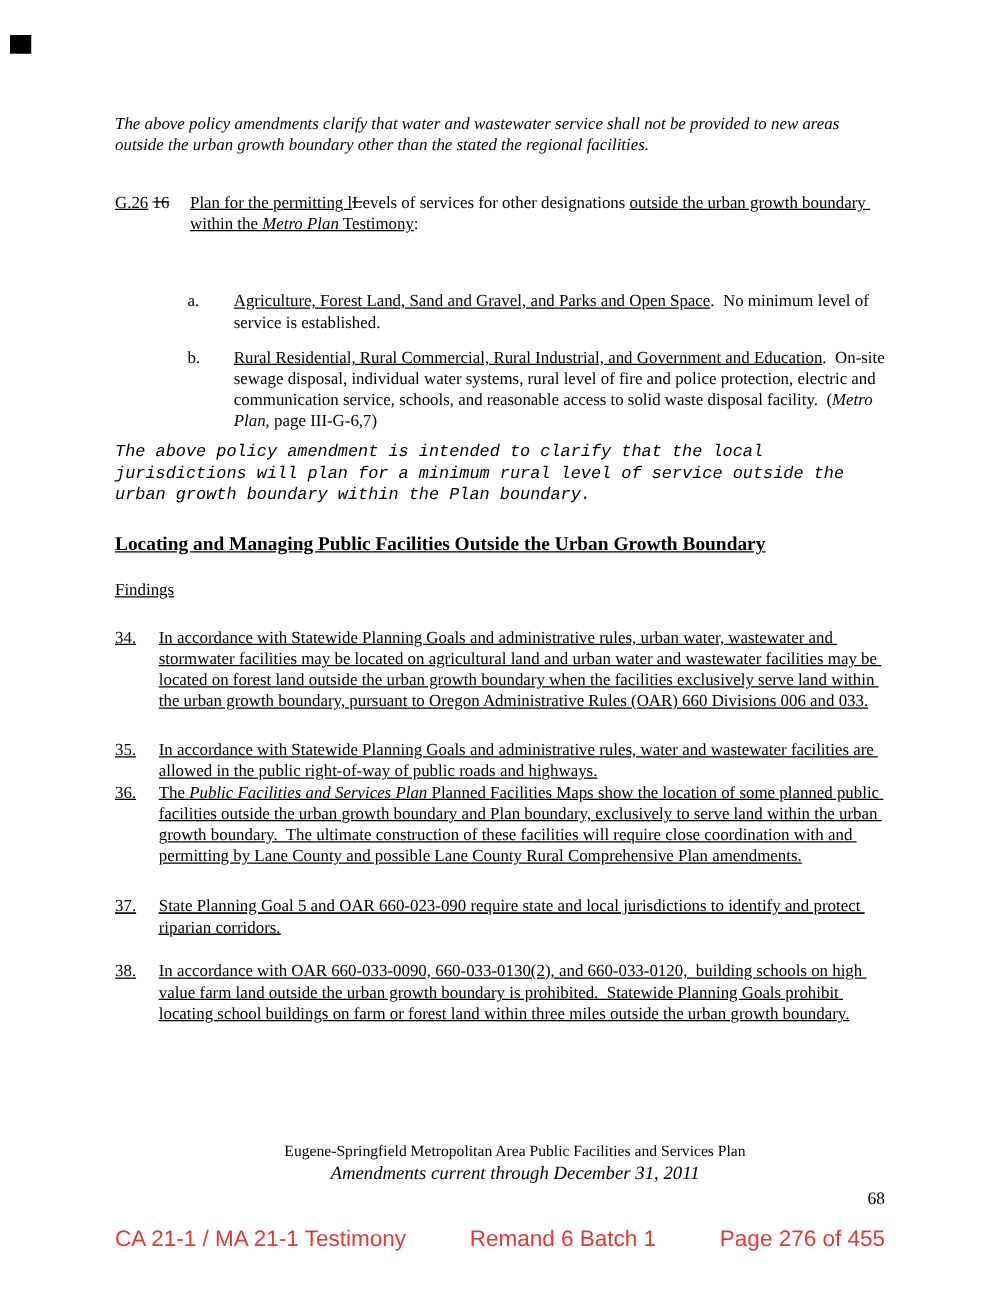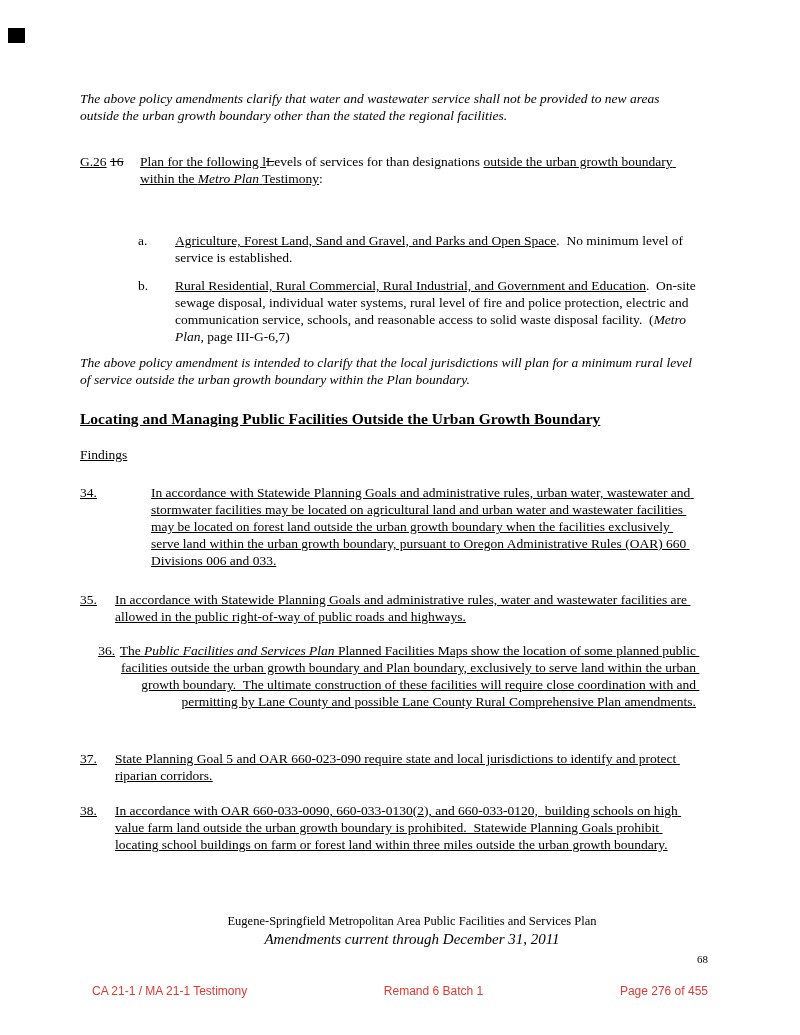--- a/index.html
+++ b/index.html
@@ -16,103 +16,103 @@
     overflow: hidden;
   }
   .artifact {
     position: absolute;
     left: 8px; top: 28px;
     width: 17px; height: 15px;
     background: #000000;
   }
   .content {
     position: absolute;
-    left: 80px; top: 90px;
+    left: 92px; top: 90px;
     width: 616px;
   }
   .para { margin: 0; }
   .italic { font-style: italic; }
   .u { text-decoration: underline; }
   .strike { text-decoration: line-through; }
   .iu { font-style: italic; text-decoration: underline; }
   .pre { white-space: pre-wrap; }
 
   .hang { display: flex; margin-top: 29px; }
   .hang .num { flex: none; width: 60px; }
   .hang .hbody { flex: 1; }
 
   .sub { display: flex; margin-left: 58px; }
   .sub-a { margin-top: 45px; }
   .sub-b { margin-top: 11px; }
   .sub .sublabel { flex: none; width: 37px; }
   .sub .sbody { flex: 1; }
 
-  .policy-note { margin-top: 9px; }
+  .policy-note { margin-top: 9px; font-family: Liberation Mono, monospace; }
 
   .section-heading {
     margin-top: 20px;
     max-width: 545px;
     font-size: 15.5px;
     line-height: 21px;
     font-weight: bold;
     text-decoration: underline;
     font-family: Liberation Serif, serif;
   }
   .findings-heading {
     margin-top: 17px;
     font-weight: normal;
     text-decoration: underline;
   }
 
   .finding { display: flex; }
   .finding .fnum { flex: none; width: 35px; text-decoration: underline; }
   .finding .fbody { flex: 1; }
-  .f34 { margin-top: 21px; gap: 36px; }
+  .f34 { margin-top: 21px; }
   .f35 { margin-top: 22px; }
-  .f36 { margin-top: 17px; text-align: right; }
-  .f37 { margin-top: 40px; text-decoration: underline; }
+  .f36 { margin-top: 0; }
+  .f37 { margin-top: 23px; text-decoration: underline; }
   .f38 { margin-top: 18px; }
 
   .doc-footer {
     position: absolute;
     left: 0; right: 0; top: 914px;
     text-align: center;
     margin-left: 24px;
   }
   .f-title { font-size: 12.5px; line-height: 15px; }
   .f-sub { font-size: 15px; line-height: 14px; font-style: italic; margin-top: 3px; }
   .pagenum {
     position: absolute;
     right: 92px; top: 951px;
-    font-size: 11px;
+    font-size: 14px;
   }
   .stamp {
     position: absolute;
     left: 92px; right: 92px; top: 983px;
     display: flex;
     justify-content: space-between;
     font-family: "Liberation Sans", sans-serif;
-    font-size: 12px;
+    font-size: 18px;
     color: var(--stamp-red, #e03a32);
   }
 </style>
 </head>
 <body>
 
 <div class="page">
 
   <div class="artifact"></div>
 
   <div class="content">
 
     <p class="para italic"><span>The above policy amendments clarify that water and wastewater service shall not be provided to new areas outside the urban growth boundary other than the stated the regional facilities.</span></p>
 
     <div class="hang">
       <span class="num"><span class="u">G.26</span> <span class="strike">16</span></span>
-      <span class="hbody pre"><span class="u">Plan for the following l</span><span class="strike">L</span><span>evels of services for than designations </span><span class="u">outside the urban growth boundary within the </span><span class="iu">Metro Plan</span><span class="u"> </span><span class="u">Testimony</span><span>:</span></span>
+      <span class="hbody pre"><span class="u">Plan for the permitting l</span><span class="strike">L</span><span>evels of services for other designations </span><span class="u">outside the urban growth boundary within the </span><span class="iu">Metro Plan</span><span class="u"> </span><span class="u">Testimony</span><span>:</span></span>
     </div>
 
     <div class="sub sub-a">
       <span class="sublabel">a.</span>
       <span class="sbody pre"><span class="u">Agriculture, Forest Land, Sand and Gravel, and Parks and Open Space</span><span>.  No minimum level of service is established.</span></span>
     </div>
 
     <div class="sub sub-b">
       <span class="sublabel">b.</span>
       <span class="sbody pre"><span class="u">Rural Residential, Rural Commercial, Rural Industrial, and Government and Education</span><span>.  On-site sewage disposal, individual water systems, rural level of fire and police protection, electric and communication service, schools, and reasonable access to solid waste disposal facility.  (</span><span class="italic">Metro Plan,</span><span> page III-G-6,7)</span></span>

